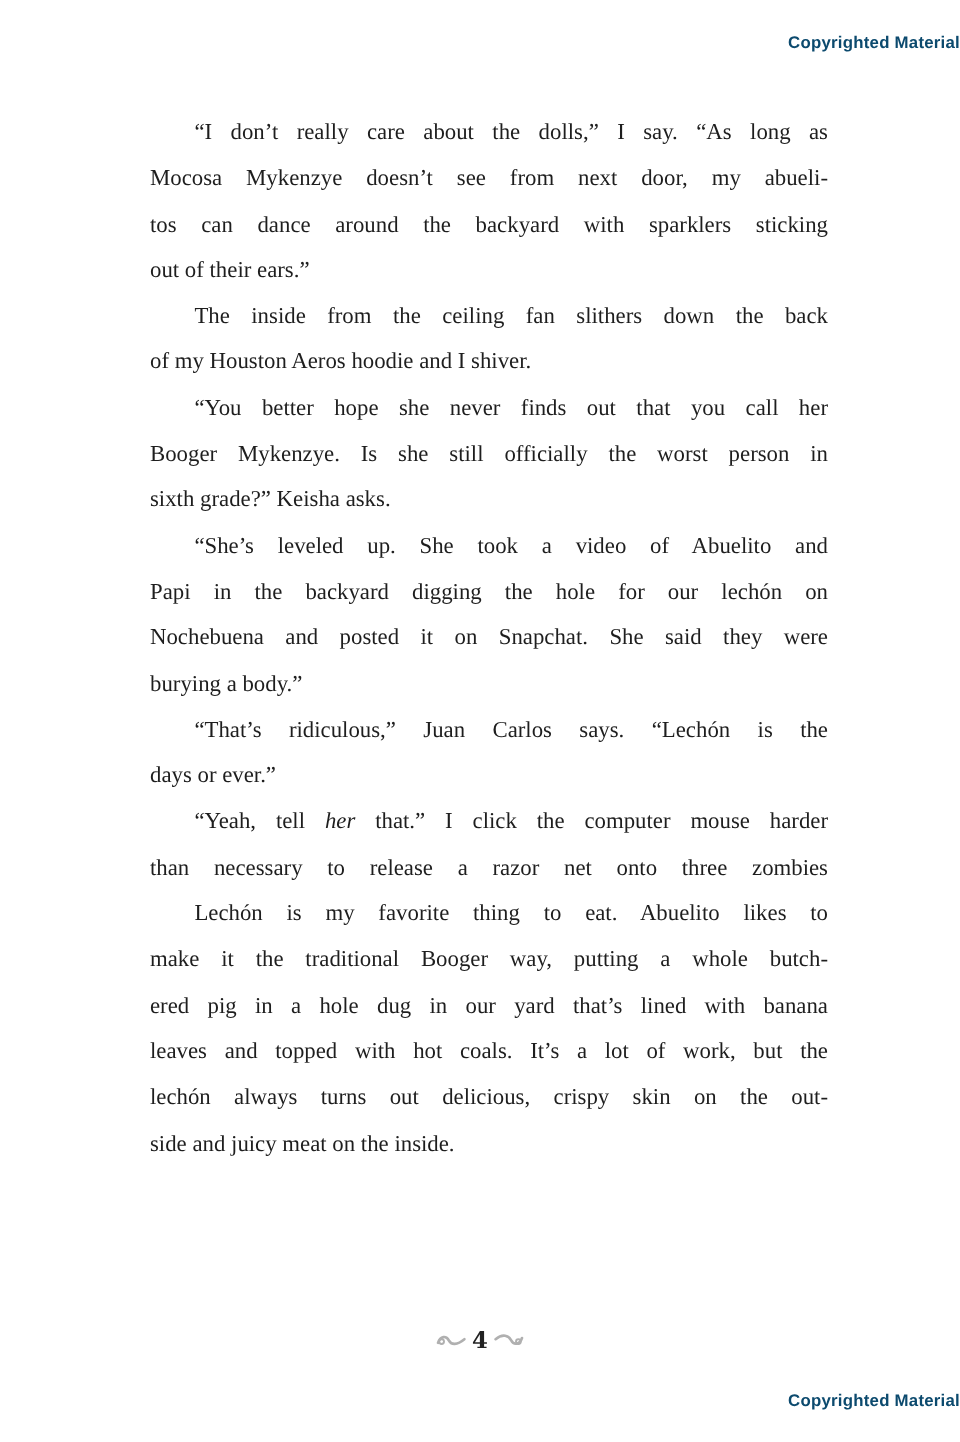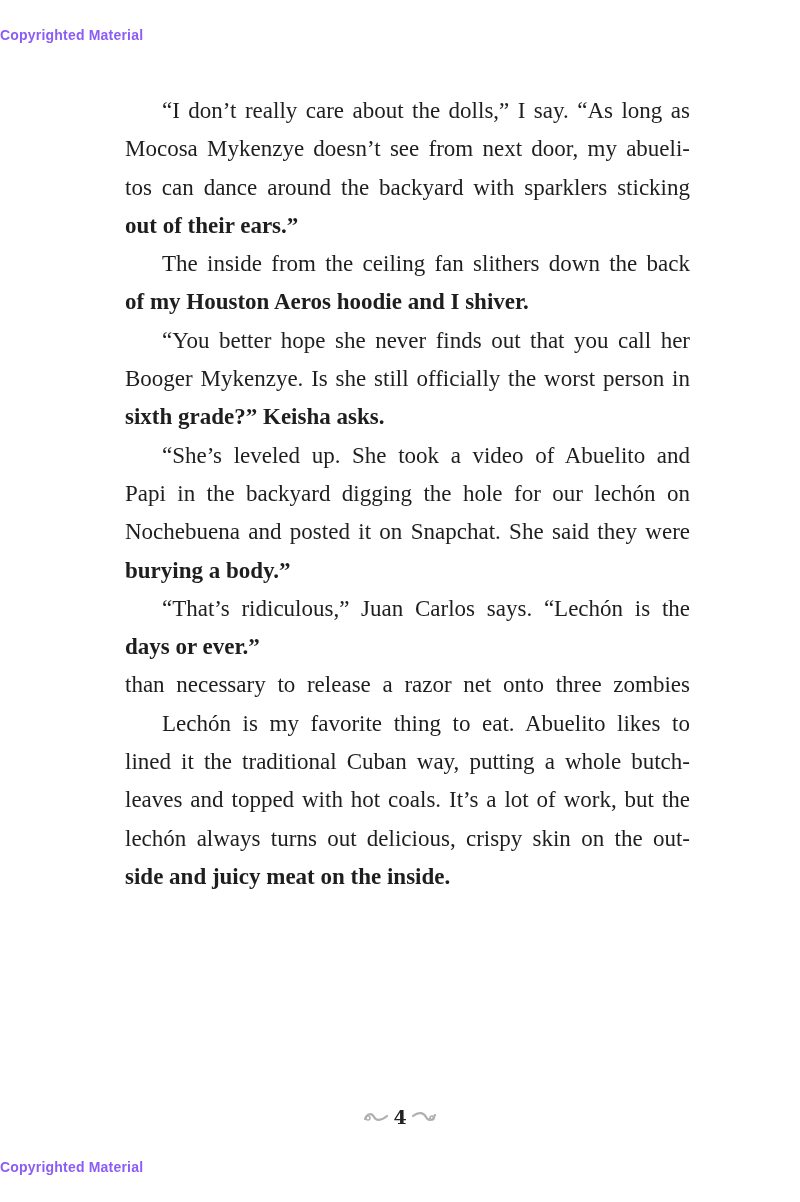--- a/index.html
+++ b/index.html
@@ -10,49 +10,48 @@
     body {
       width: 800px;
       height: 1202px;
       position: relative;
       overflow: hidden;
     }
     .watermark {
       position: absolute;
       left: 0;
       width: 800px;
-      text-align: left;
+      text-align: right;
       font-family: "Liberation Sans", sans-serif;
       font-weight: bold;
       font-size: 14px;
-      color: #8b5cf6;
+      color: #0c4a6e;
       letter-spacing: 0.2px;
     }
     .watermark.top { top: 27px; }
     .watermark.bottom { top: 1159px; }
 
     .page-body {
       position: absolute;
       left: 125px;
       top: 92px;
       width: 565px;
     }
     .line {
       font-family: "Liberation Serif", serif;
-      font-size: 23px;
+      font-size: 19px;
       line-height: 38.3px;
       height: 38.3px;
       color: #1e1e1e;
       white-space: nowrap;
       text-align: justify;
       text-align-last: justify;
     }
     .line.last {
       text-align-last: left;
-      font-weight: bold;
     }
     .line.indent {
       padding-left: 37px;
     }
     .line em {
       font-style: italic;
     }
 
     .folio {
       position: absolute;
@@ -86,23 +85,25 @@
   <div class="line last">of my Houston Aeros hoodie and I shiver.</div>
   <div class="line indent">“You better hope she never finds out that you call her</div>
   <div class="line">Booger Mykenzye. Is she still officially the worst person in</div>
   <div class="line last">sixth grade?” Keisha asks.</div>
   <div class="line indent">“She’s leveled up. She took a video of Abuelito and</div>
   <div class="line">Papi in the backyard digging the hole for our lechón on</div>
   <div class="line">Nochebuena and posted it on Snapchat. She said they were</div>
   <div class="line last">burying a body.”</div>
   <div class="line indent">“That’s ridiculous,” Juan Carlos says. “Lechón is the</div>
   <div class="line last">days or ever.”</div>
+  <div class="line indent"><span>“Yeah, tell </span><em>her</em><span> that.” I click the computer mouse harder</span></div>
   <div class="line">than necessary to release a razor net onto three zombies</div>
   <div class="line indent">Lechón is my favorite thing to eat. Abuelito likes to</div>
-  <div class="line">lined it the traditional Cuban way, putting a whole butch-</div>
+  <div class="line">make it the traditional Booger way, putting a whole butch-</div>
+  <div class="line">ered pig in a hole dug in our yard that’s lined with banana</div>
   <div class="line">leaves and topped with hot coals. It’s a lot of work, but the</div>
   <div class="line">lechón always turns out delicious, crispy skin on the out-</div>
   <div class="line last">side and juicy meat on the inside.</div>
 </div>
 
 <div class="folio">
   <span>
     <svg width="26" height="14" viewBox="0 0 26 14">
       <path d="M2 9 C4 3, 9 3, 11 7 C13 11, 18 11, 24 6" fill="none" stroke="#b0b0b0" stroke-width="2.2" stroke-linecap="round"></path>
       <circle cx="5" cy="8" r="2" fill="none" stroke="#b0b0b0" stroke-width="1.6"></circle>

